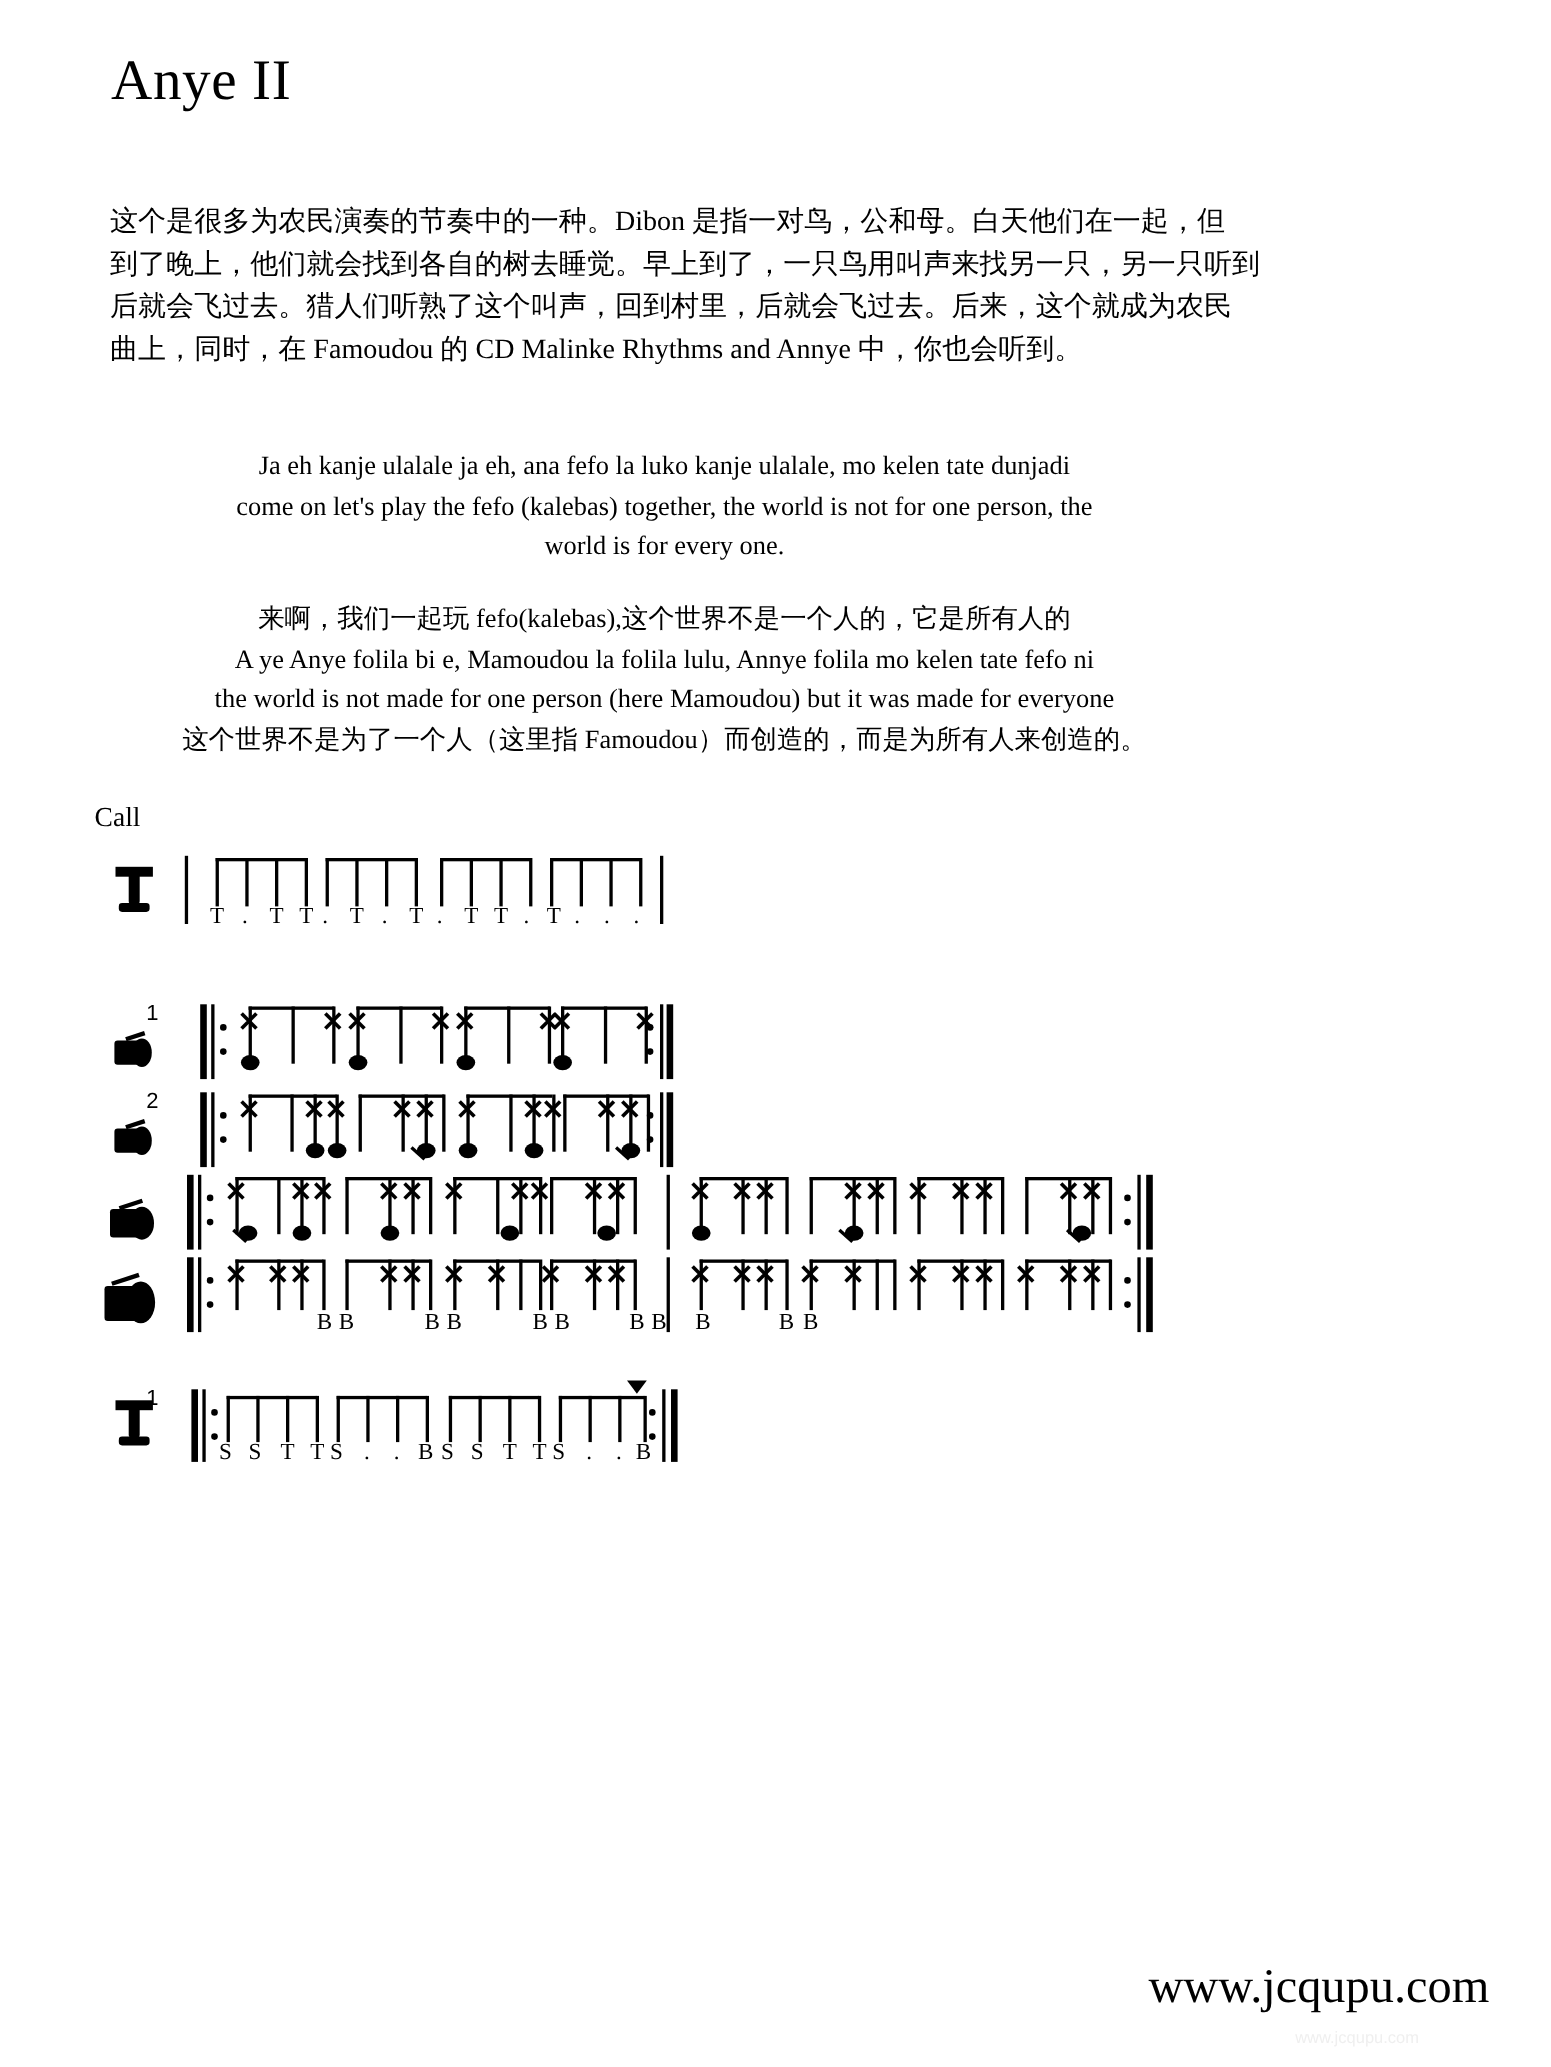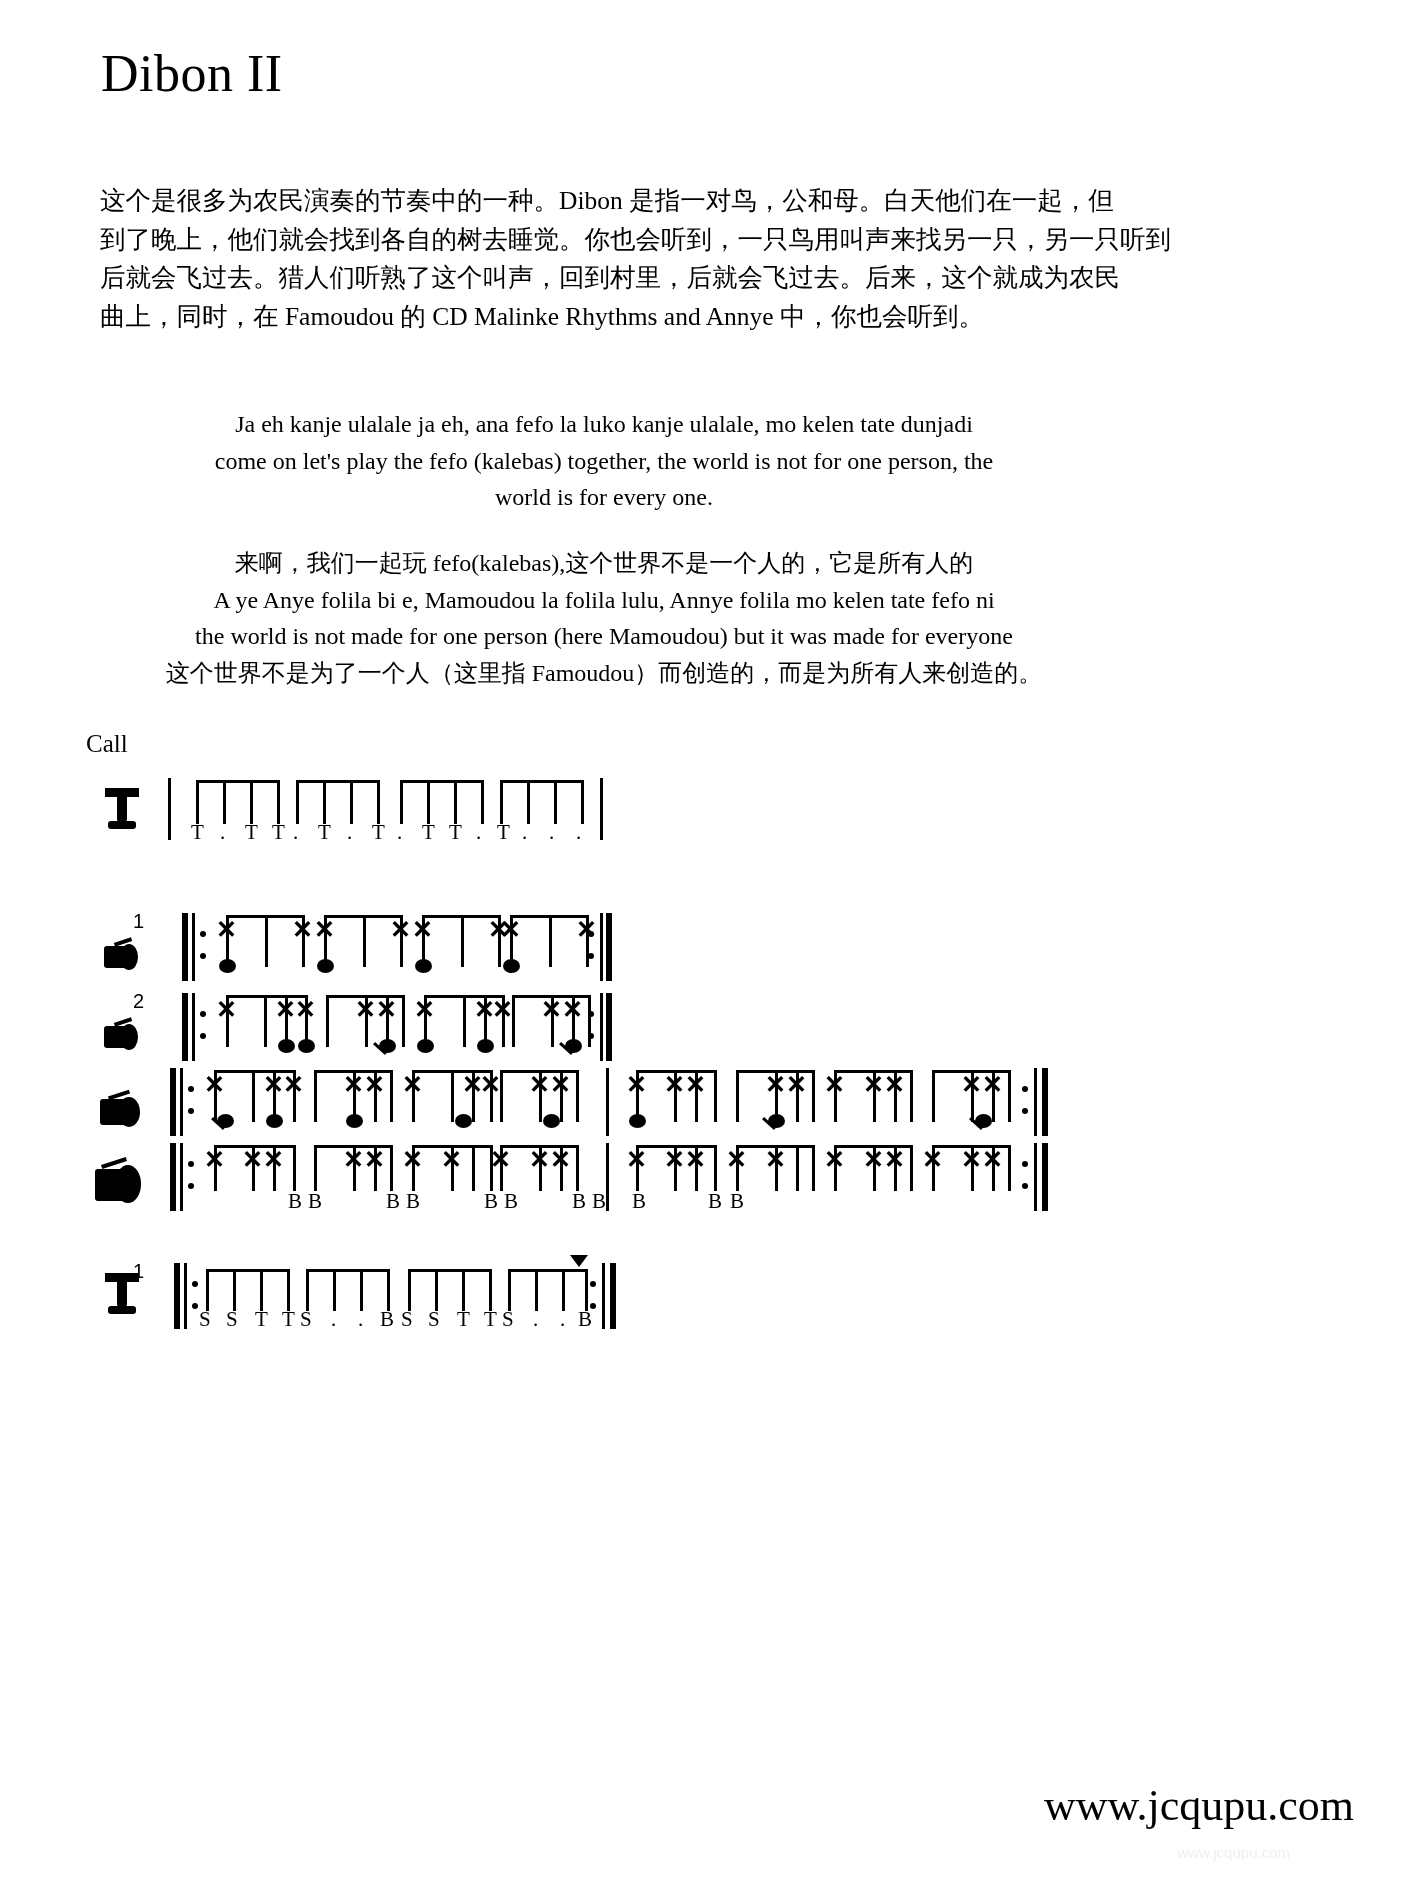--- a/index.html
+++ b/index.html
@@ -94,25 +94,25 @@
     position:absolute; right:120px; bottom:18px;
     font-size:15px; color:#efefef;
     font-family:"Liberation Sans", sans-serif;
   }
 </style>
 </head>
 <body>
 
 <div class="page">
 
-  <div id="title">Dibon II</div>
+  <div id="title">Anye II</div>
 
   <div id="intro">
     <span class="ln">这个是很多为农民演奏的节奏中的一种。Dibon 是指一对鸟，公和母。白天他们在一起，但</span>
-    <span class="ln">到了晚上，他们就会找到各自的树去睡觉。你也会听到，一只鸟用叫声来找另一只，另一只听到</span>
+    <span class="ln">到了晚上，他们就会找到各自的树去睡觉。早上到了，一只鸟用叫声来找另一只，另一只听到</span>
     <span class="ln">后就会飞过去。猎人们听熟了这个叫声，回到村里，后就会飞过去。后来，这个就成为农民</span>
     <span class="ln">曲上，同时，在 Famoudou 的 CD Malinke Rhythms and Annye 中，你也会听到。</span>
   </div>
 
   <div class="lyrics" id="lyrics-a">
     <span class="ln">Ja eh kanje ulalale ja eh, ana fefo la luko kanje ulalale, mo kelen tate dunjadi</span>
     <span class="ln">come on let's play the fefo (kalebas) together, the world is not for one person, the</span>
     <span class="ln">world is for every one.</span>
   </div>
 

